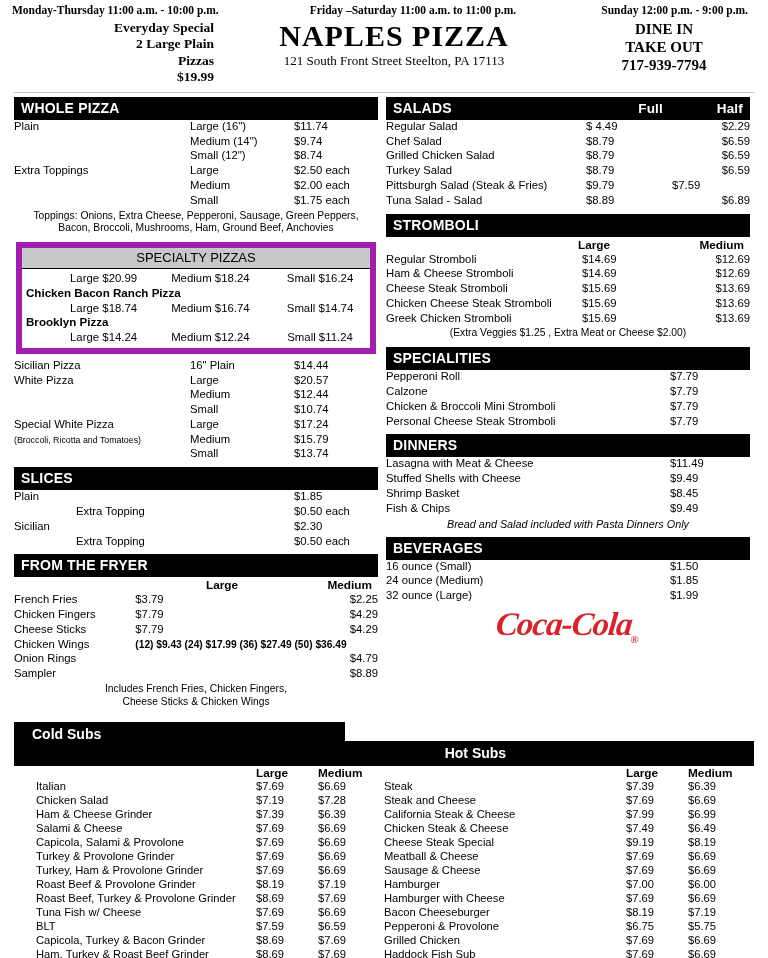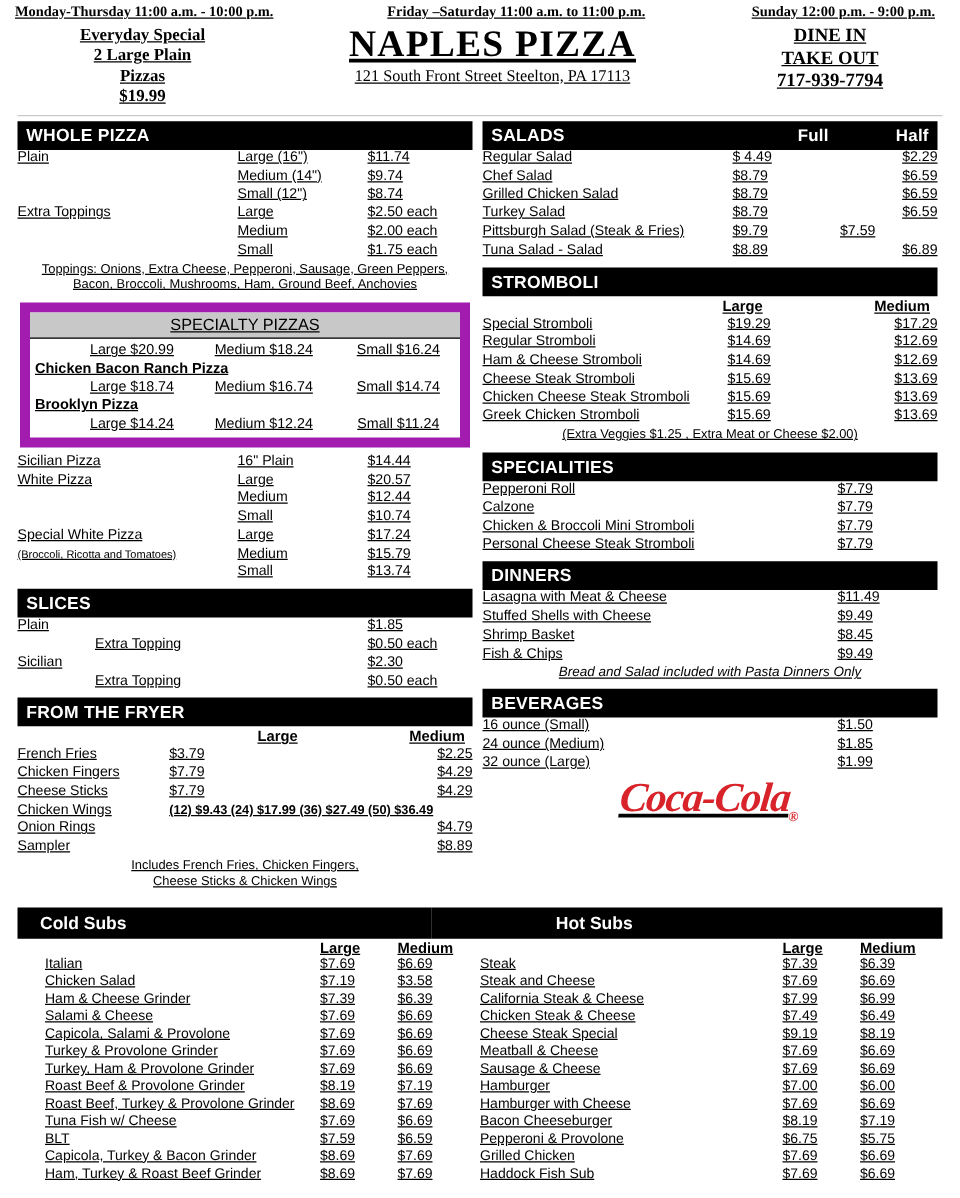--- a/index.html
+++ b/index.html
@@ -4,38 +4,38 @@
 <style>
   html,body{margin:0;padding:0;}
   body{
     width:768px;height:958px;
     background:#ffffff;
     font-family:"Liberation Sans", sans-serif;
     color:#000;
     overflow:hidden;
     position:relative;
   }
-  .page{width:768px;height:952px;position:relative;text-decoration:underline;}
+  .page{width:768px;height:952px;position:relative;}
 
   
   .hours-row{
     display:flex;justify-content:space-between;align-items:flex-start;
     padding:4px 12px 0 12px;
     font-family:"Liberation Serif", serif;
     font-weight:bold;font-size:11.5px;white-space:nowrap;
   }
   .hours-row .h-mid{padding-left:6px;}
   .hours-row .h-right{padding-right:8px;}
 
   .header-main{
     display:flex;align-items:flex-start;justify-content:space-between;
     padding:2px 14px 0 14px;
   }
   .hdr-left{
-    width:200px;text-align:center;
+    width:200px;text-align:right;
     font-family:"Liberation Serif", serif;
     font-weight:bold;font-size:13.5px;line-height:1.22;
     padding-top:2px;
   }
   .hdr-center{flex:1;text-align:center;padding-top:2px;}
   .hdr-center .brand{
     font-family:"Liberation Serif", serif;
     font-weight:bold;font-size:30px;letter-spacing:1px;line-height:1.05;
   }
   .hdr-center .addr{
@@ -75,21 +75,21 @@
   td.nm{padding-left:3px;}
   td.sz{width:104px;}
   td.pr{width:84px;text-align:left;padding-right:6px;white-space:nowrap;}
   td.pr2{width:76px;text-align:right;padding-right:4px;white-space:nowrap;}
   .note{
     text-align:center;font-size:10.3px;line-height:1.25;padding:1px 4px 2px 4px;
   }
   .note-ital{font-style:italic;font-size:10.8px;text-align:center;padding:1px 0 2px 0;}
 
   
-  .spec-box{border:8px solid #a21caf;margin:3px 2px 5px 2px;}
+  .spec-box{border:6px solid #a21caf;margin:3px 2px 5px 2px;}
   .spec-title{
     background:#c8c8c8;text-align:center;font-size:13px;padding:2px 0 3px 0;
     border-bottom:1px solid #000;
   }
   .spec-body{padding:2px 4px 3px 4px;}
   .spec-name{font-weight:bold;font-size:11.6px;line-height:1.25;}
   .spec-sizes{display:flex;font-size:11.4px;line-height:1.3;padding-left:44px;}
   .spec-sizes span{display:inline-block;}
   .ss1{width:110px;}
   .ss2{width:112px;}
@@ -102,21 +102,21 @@
   .hdr-lm .c2{width:80px;text-align:right;padding-right:6px;}
 
   
   .subs-wrap{padding:6px 14px 0 14px;}
   .subs-bars{display:flex;gap:0;}
   .subs-bar{
     background:#000;color:#fff;font-weight:bold;font-size:14px;
     padding:4px 0 5px 18px;
   }
   .sb-left{width:372px;}
-  .sb-right{width:368px;padding-left:100px;}
+  .sb-right{width:368px;padding-left:100px;margin-top:19px;}
 
   .subs-body{display:flex;}
   .subs-col{width:370px;}
   .subs-col.right{width:370px;}
 
   table.subs{width:100%;border-collapse:collapse;font-size:11.2px;}
   table.subs td{padding:0;line-height:1.245;vertical-align:top;}
   table.subs td.s-nm{padding-left:22px;}
   table.subs td.s-p1{width:62px;text-align:left;white-space:nowrap;}
   table.subs td.s-p2{width:66px;text-align:left;white-space:nowrap;}
@@ -408,25 +408,20 @@
           <span>STROMBOLI</span>
         </div>
         <div class="hdr-lm">
           <span class="lbl"></span>
           <span class="c1">Large</span>
           <span class="c2">Medium</span>
         </div>
         <table class="menu">
           <tbody id="st-body">
               <tr>
-                <td class="nm">Special Stromboli</td>
-                <td class="sz" style="width:92px">$19.29</td>
-                <td class="pr2">$17.29</td>
-              </tr>
-              <tr>
                 <td class="nm">Regular Stromboli</td>
                 <td class="sz" style="width:92px">$14.69</td>
                 <td class="pr2">$12.69</td>
               </tr>
               <tr>
                 <td class="nm">Ham &amp; Cheese Stromboli</td>
                 <td class="sz" style="width:92px">$14.69</td>
                 <td class="pr2">$12.69</td>
               </tr>
               <tr>
@@ -551,21 +546,21 @@
                 <td class="s-p2">Medium</td>
               </tr>
               <tr>
                 <td class="s-nm">Italian</td>
                 <td class="s-p1">$7.69</td>
                 <td class="s-p2">$6.69</td>
               </tr>
               <tr>
                 <td class="s-nm">Chicken Salad</td>
                 <td class="s-p1">$7.19</td>
-                <td class="s-p2">$3.58</td>
+                <td class="s-p2">$7.28</td>
               </tr>
               <tr>
                 <td class="s-nm">Ham &amp; Cheese Grinder</td>
                 <td class="s-p1">$7.39</td>
                 <td class="s-p2">$6.39</td>
               </tr>
               <tr>
                 <td class="s-nm">Salami &amp; Cheese</td>
                 <td class="s-p1">$7.69</td>
                 <td class="s-p2">$6.69</td>

